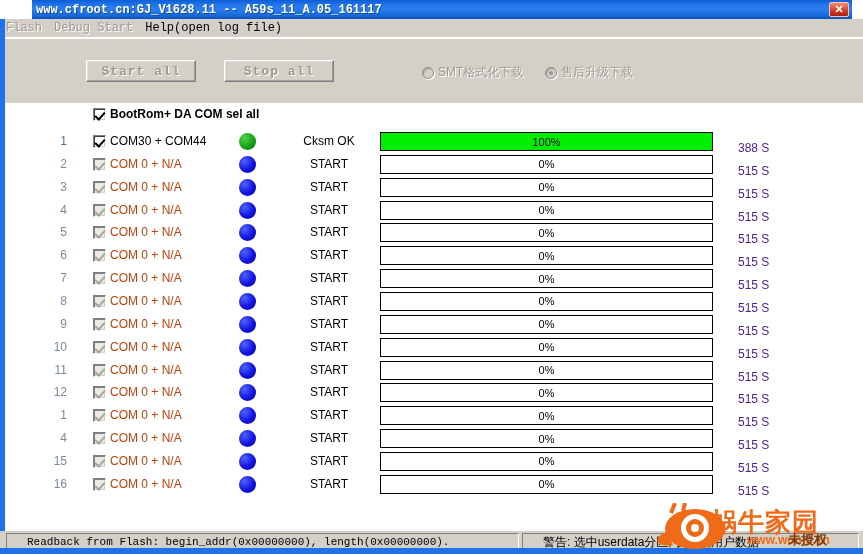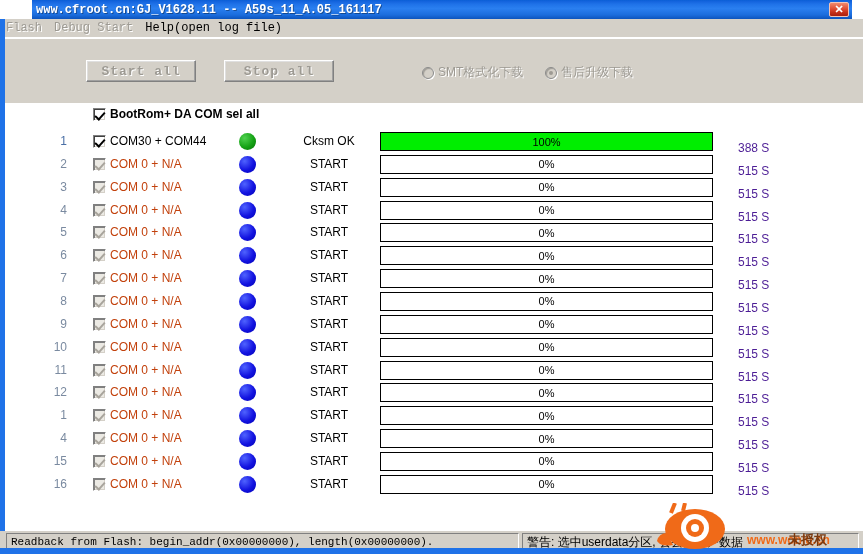--- a/index.html
+++ b/index.html
@@ -310,21 +310,21 @@
   .status-panel {
     position: absolute;
     top: 2px;
     height: 18px;
     background: #d4d0c8;
     border: 1px solid;
     border-color: #808080 #ffffff #ffffff #808080;
     box-sizing: border-box;
     display: flex;
     align-items: center;
-    padding-left: 4px;
+    padding-left: 20px;
     overflow: hidden;
     white-space: nowrap;
   }
   #status-left {
     left: 6px;
     width: 513px;
     font-family: "Liberation Mono", "DejaVu Sans Mono", monospace;
     font-size: 11px;
     color: #000000;
   }
@@ -660,17 +660,18 @@
   <div class="watermark">
     <svg width="212" height="48" viewBox="0 0 212 48">
       <ellipse cx="44" cy="26" rx="30" ry="20" fill="#f06a18"></ellipse>
       <circle cx="44" cy="25" r="14" fill="#ffffff"></circle>
       <circle cx="44" cy="25" r="9" fill="#f06a18"></circle>
       <circle cx="44" cy="25" r="4" fill="#ffffff"></circle>
       <path d="M16 30 Q8 30 6 38 Q10 44 22 42 Z" fill="#f06a18"></path>
       <path d="M20 10 L24 0" stroke="#f06a18" stroke-width="4" fill="none"></path>
       <path d="M32 8 L34 0" stroke="#f06a18" stroke-width="4" fill="none"></path>
     </svg>
+    <span class="wm-text">蜗牛家园</span>
     <span class="wm-url">www.woniu.cn</span>
     <span class="wm-unauth">未授权</span>
   </div>
 
 </div>
 
 </body></html>

